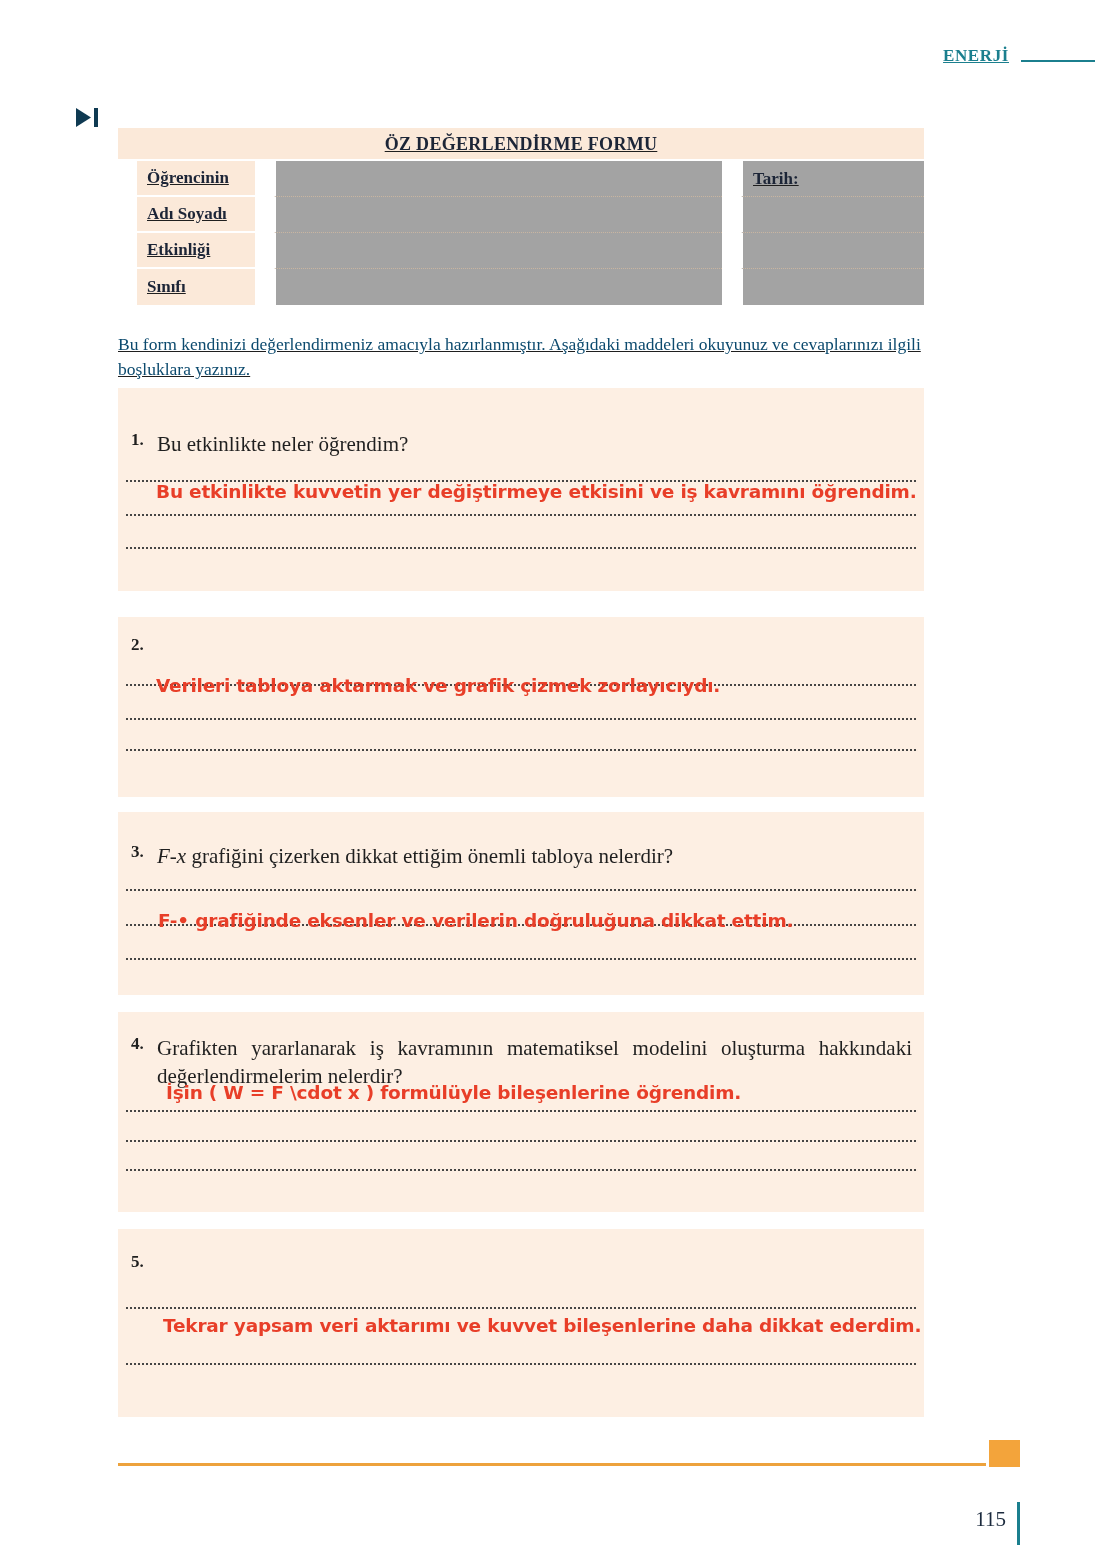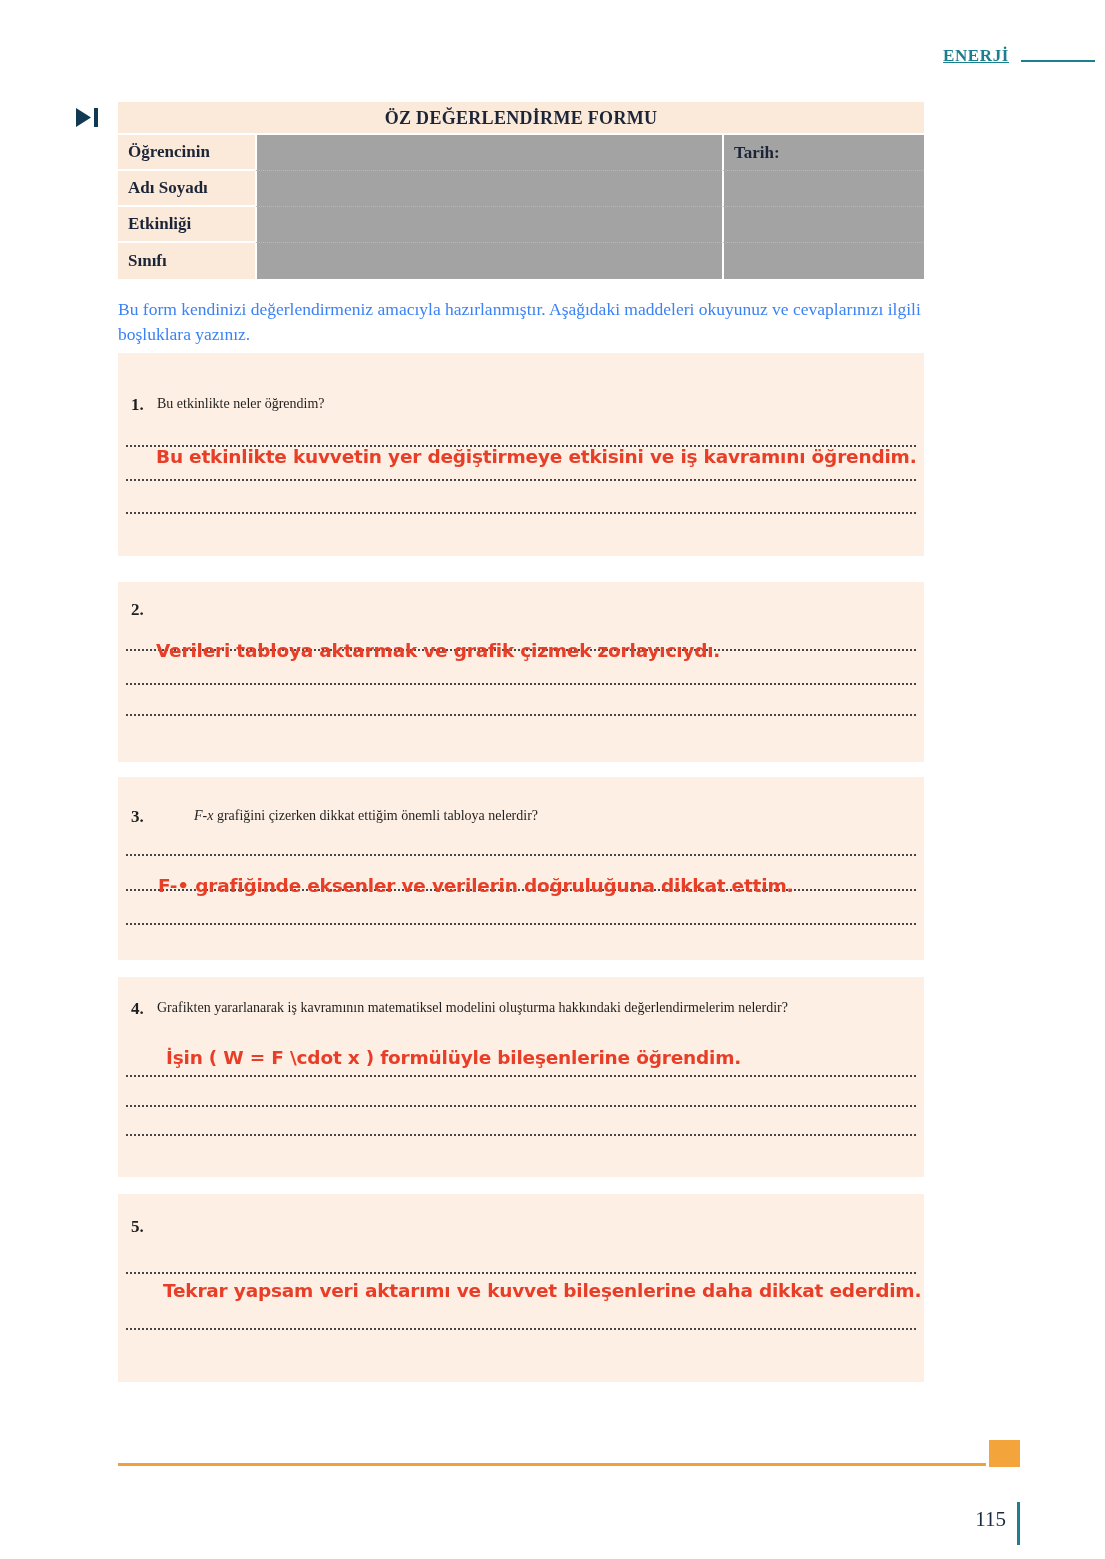--- a/index.html
+++ b/index.html
@@ -12,54 +12,54 @@
 
   
   .section-header { position:absolute; top:46px; right:10px; display:flex; align-items:flex-end; gap:12px; }
   .section-title { color:#1b7f8e; font-weight:bold; font-size:17px; letter-spacing:0.6px;text-decoration:underline; }
   .section-line { width:74px; border-top:2px solid #1b7f8e; margin-bottom:4px; }
 
   
   .play-icon { position:absolute; left:76px; top:108px; width:26px; height:19px; }
 
   
-  .form { position:absolute; left:118px; top:102px; width:806px; }
+  .form { position:absolute; left:118px; top:128px; width:806px;text-decoration:underline; }
   .form-title {
     height:33px; line-height:33px; background:#fbe9d9; text-align:center;
     font-weight:bold; font-size:18px; color:#1c2537; letter-spacing:0.3px;
     border-bottom:2px solid #fff;
   }
   .form-table { display:grid; grid-template-columns:137px 1fr 202px; }
-  .cell { height:36px; display:flex; align-items:center; }
+  .cell { height:36px; display:flex; align-items:center;margin-left:19px; }
   .label-cell {
     background:#fbe9d9; font-weight:bold; font-size:17px; color:#1c2537;
     padding-left:10px; border-bottom:2px solid #fff;
   }
   .value-cell {
     background:#a3a3a3; border-left:2px solid #fff; border-bottom:1px dotted #c9b5a0;
     font-weight:bold; font-size:17px; color:#1c2537; padding-left:10px;
   }
   .row-last { border-bottom:none; }
 
-  .intro { margin-top:18px; font-size:17.5px; line-height:1.42; color:#3b82f6; }
+  .intro { margin-top:27px; font-size:17.5px; line-height:1.42; color:#0c4a6e; }
 
   
   .qblock { position:relative; background:#fdefe3; width:100%; }
   .q1 { margin-top:6px;  height:203px; }
   .q2 { margin-top:26px; height:180px; }
   .q3 { margin-top:15px; height:183px; }
   .q4 { margin-top:17px; height:200px; }
   .q5 { margin-top:17px; height:188px; }
   .q1 .qrow { top:42px; } .q2 .qrow { top:18px; } .q3 .qrow { top:30px; }
   .q4 .qrow { top:22px; } .q5 .qrow { top:23px; }
 
   .qrow { position:absolute; left:10px; right:12px; display:flex; }
   .qnum { flex:none; width:29px; font-weight:bold; font-size:17px; padding-left:3px; }
-  .qtext { font-size:14px; line-height:1.35; text-align:justify; }
-  .qtext i { font-style:italic;margin-left:37px; }
+  .qtext { font-size:21px; line-height:1.35; text-align:justify; }
+  .qtext i { font-style:italic; }
 
   .dline { position:absolute; left:8px; right:8px; border-top:2px dotted #454545; }
 
   .answer {
     position:absolute; font-family:"DejaVu Sans", sans-serif; font-weight:bold;
     color:#e83e28; font-size:18.5px; white-space:nowrap; letter-spacing:-0.2px;text-align:center;
   }
 
   
   .footer-line { position:absolute; left:118px; top:1463px; width:868px; height:3px; background:#eda23c; }

